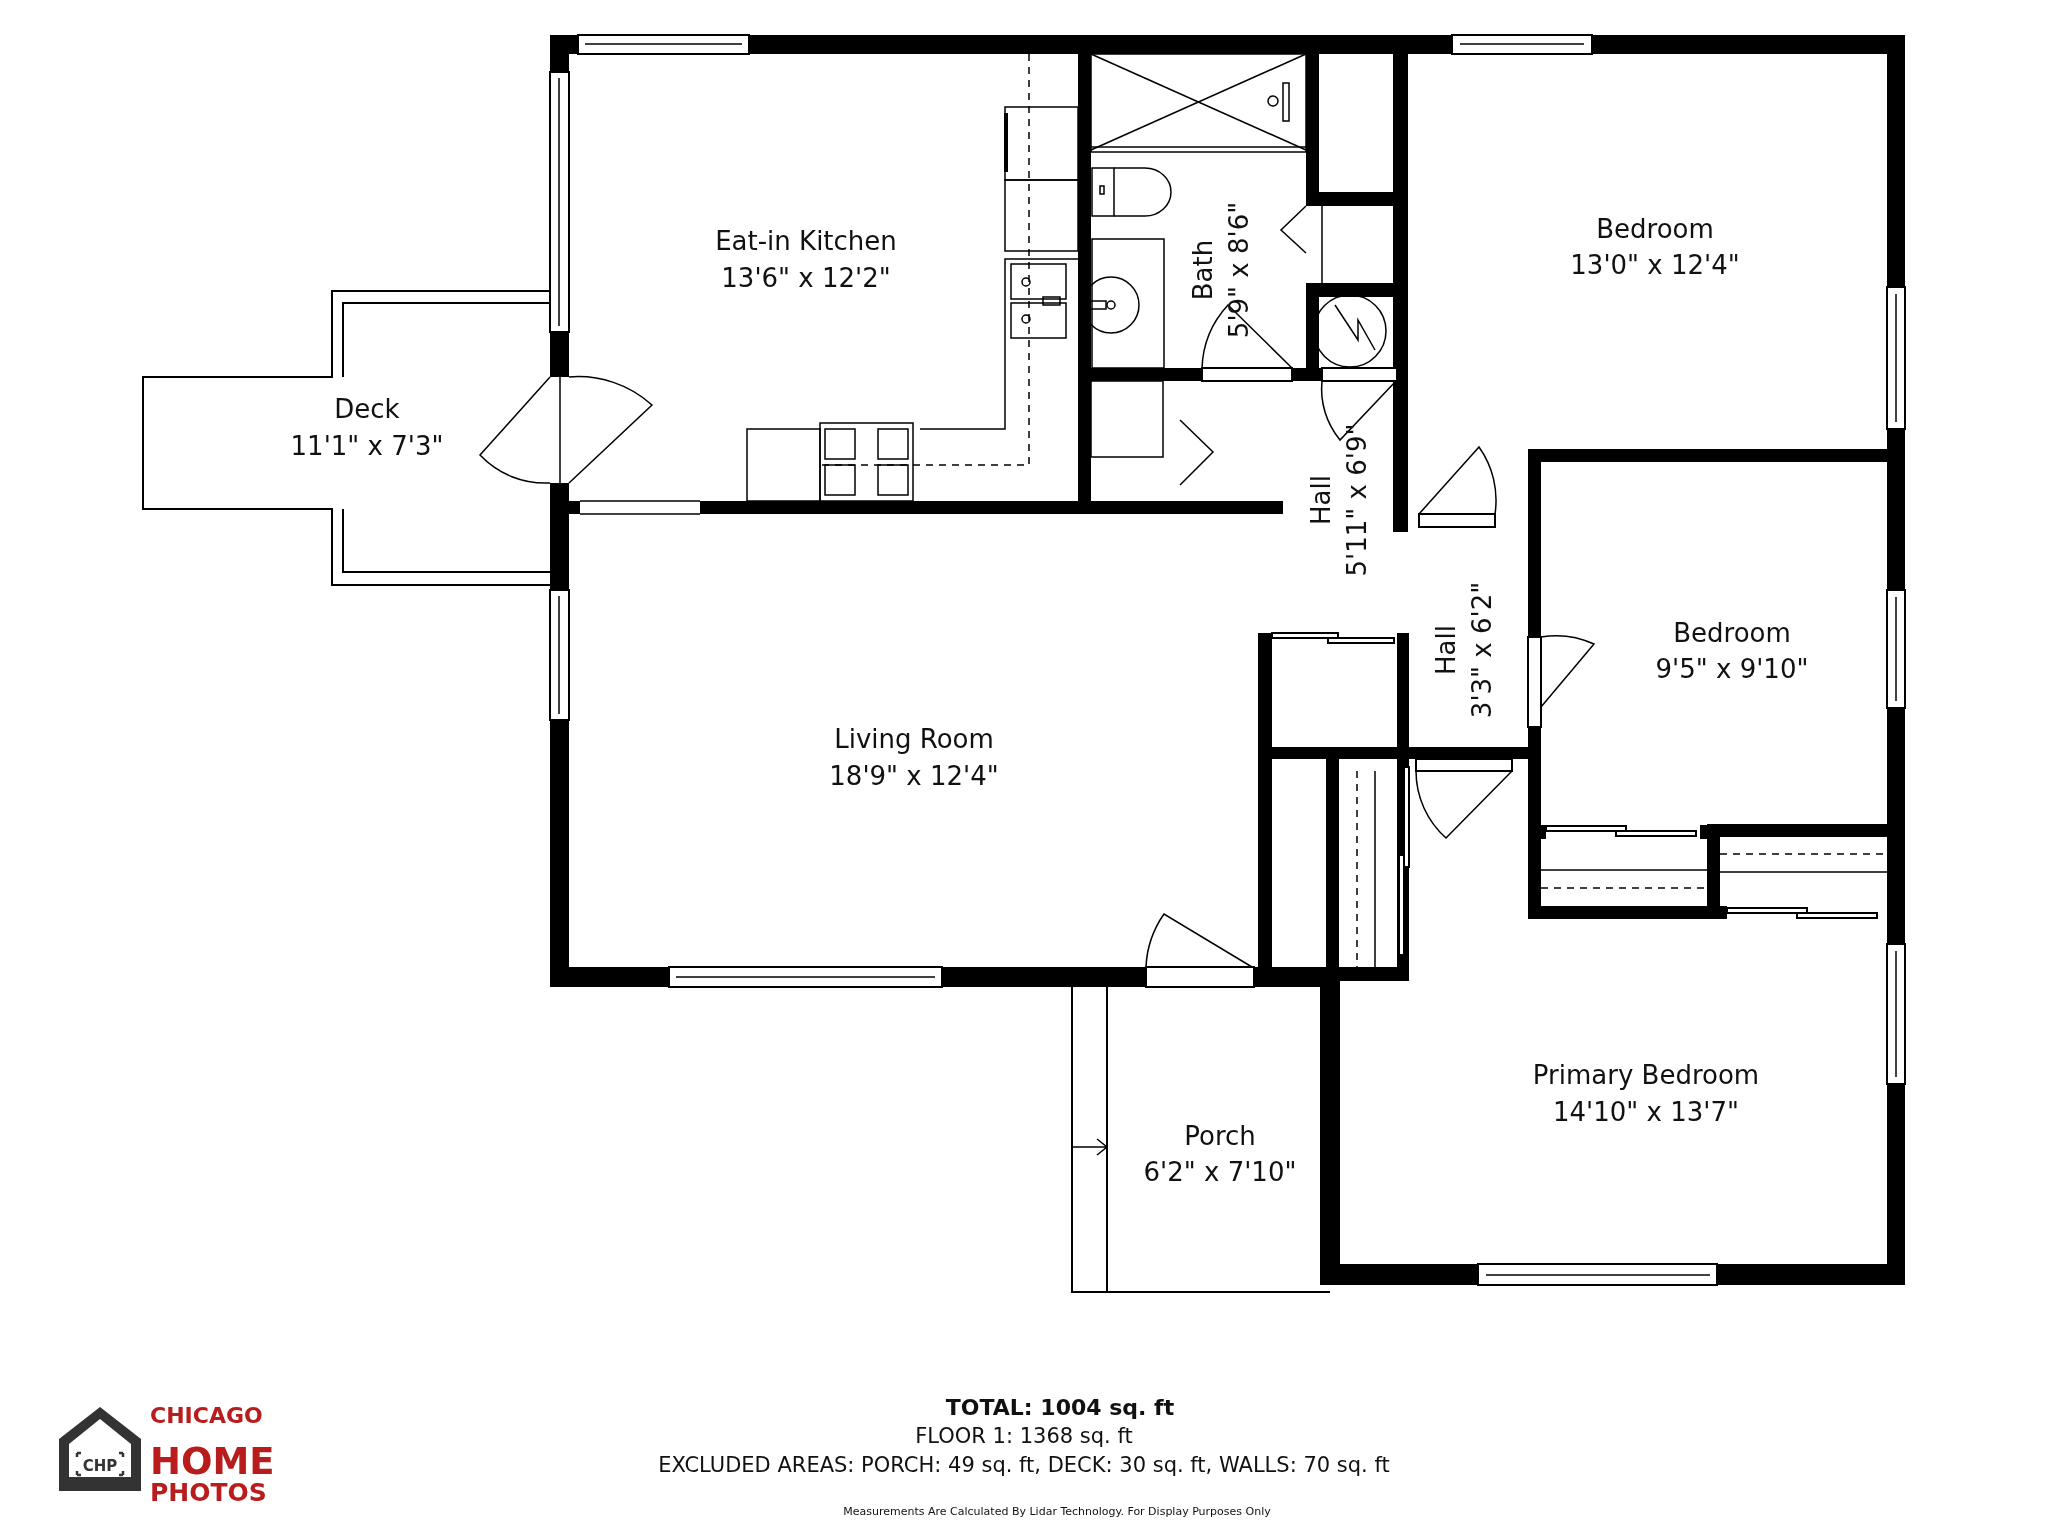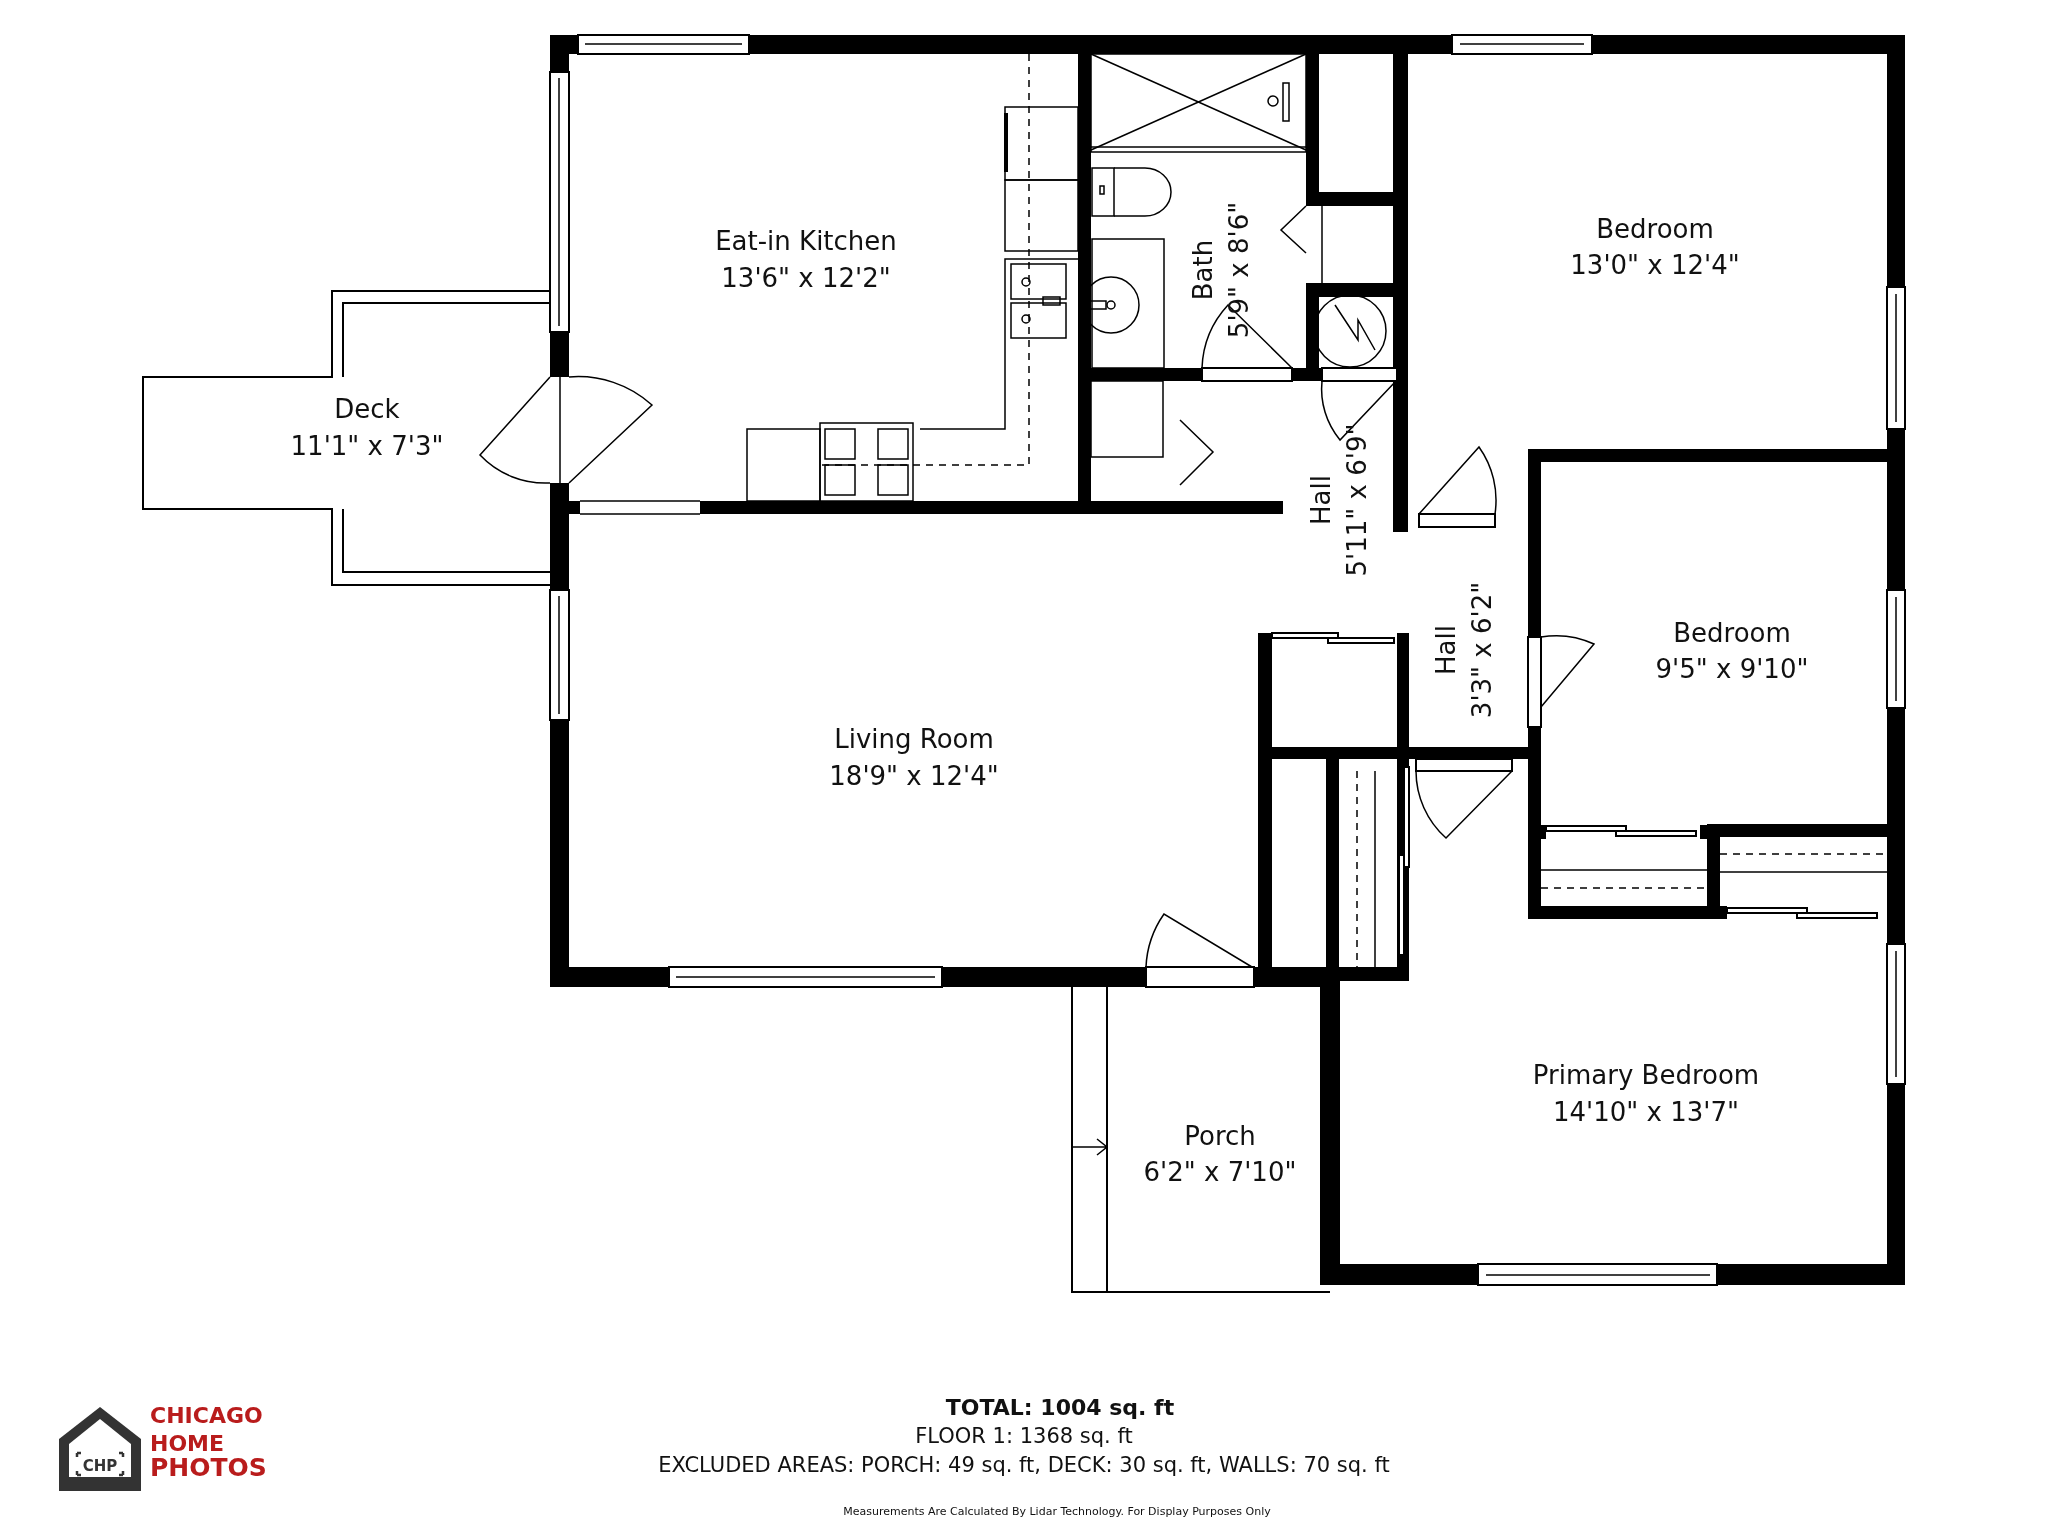--- a/index.html
+++ b/index.html
@@ -13,21 +13,21 @@
   .gap { fill: #ffffff; }
   .room-label { font-family: "DejaVu Sans", sans-serif; font-size: 26px; fill: #111111; text-anchor: middle; }
   .footer { position: absolute; left: 0; width: 2048px; text-align: center; color: #111; font-family: "DejaVu Sans", sans-serif; }
   .total { top: 1395px; font-size: 22px; font-weight: bold; margin-left: 36px; }
   .floor1 { top: 1424px; font-size: 21px; }
   .excluded { top: 1453px; font-size: 21px; }
   .disclaimer { top: 1505px; font-size: 11px; margin-left: 33px; }
   .logo { position: absolute; left: 55px; top: 1405px; width: 230px; height: 90px; }
   .logo-text { position: absolute; left: 95px; top: 0; font-family: "DejaVu Sans", sans-serif; font-weight: bold; color: #b91c1c; line-height: 1; }
   .logo-line1 { font-size: 22px; letter-spacing: 0px; display: block; }
-  .logo-line2 { font-size: 22px; display: block; margin-top: 6px; }
+  .logo-line2 { font-size: 37px; display: block; margin-top: 16px; }
   .logo-line3 { font-size: 25px; display: block; margin-top: 0; }
 </style>
 </head>
 <body>
 
 <svg class="plan" viewBox="0 0 2048 1536" xmlns="http://www.w3.org/2000/svg">
 
   <g>
     <path class="thin" d="M550 291 H332 V377 H143 V509 H332 V585 H550"></path>
     <path class="thin" d="M550 303 H343 V377 M343 509 V572 H550"></path>

